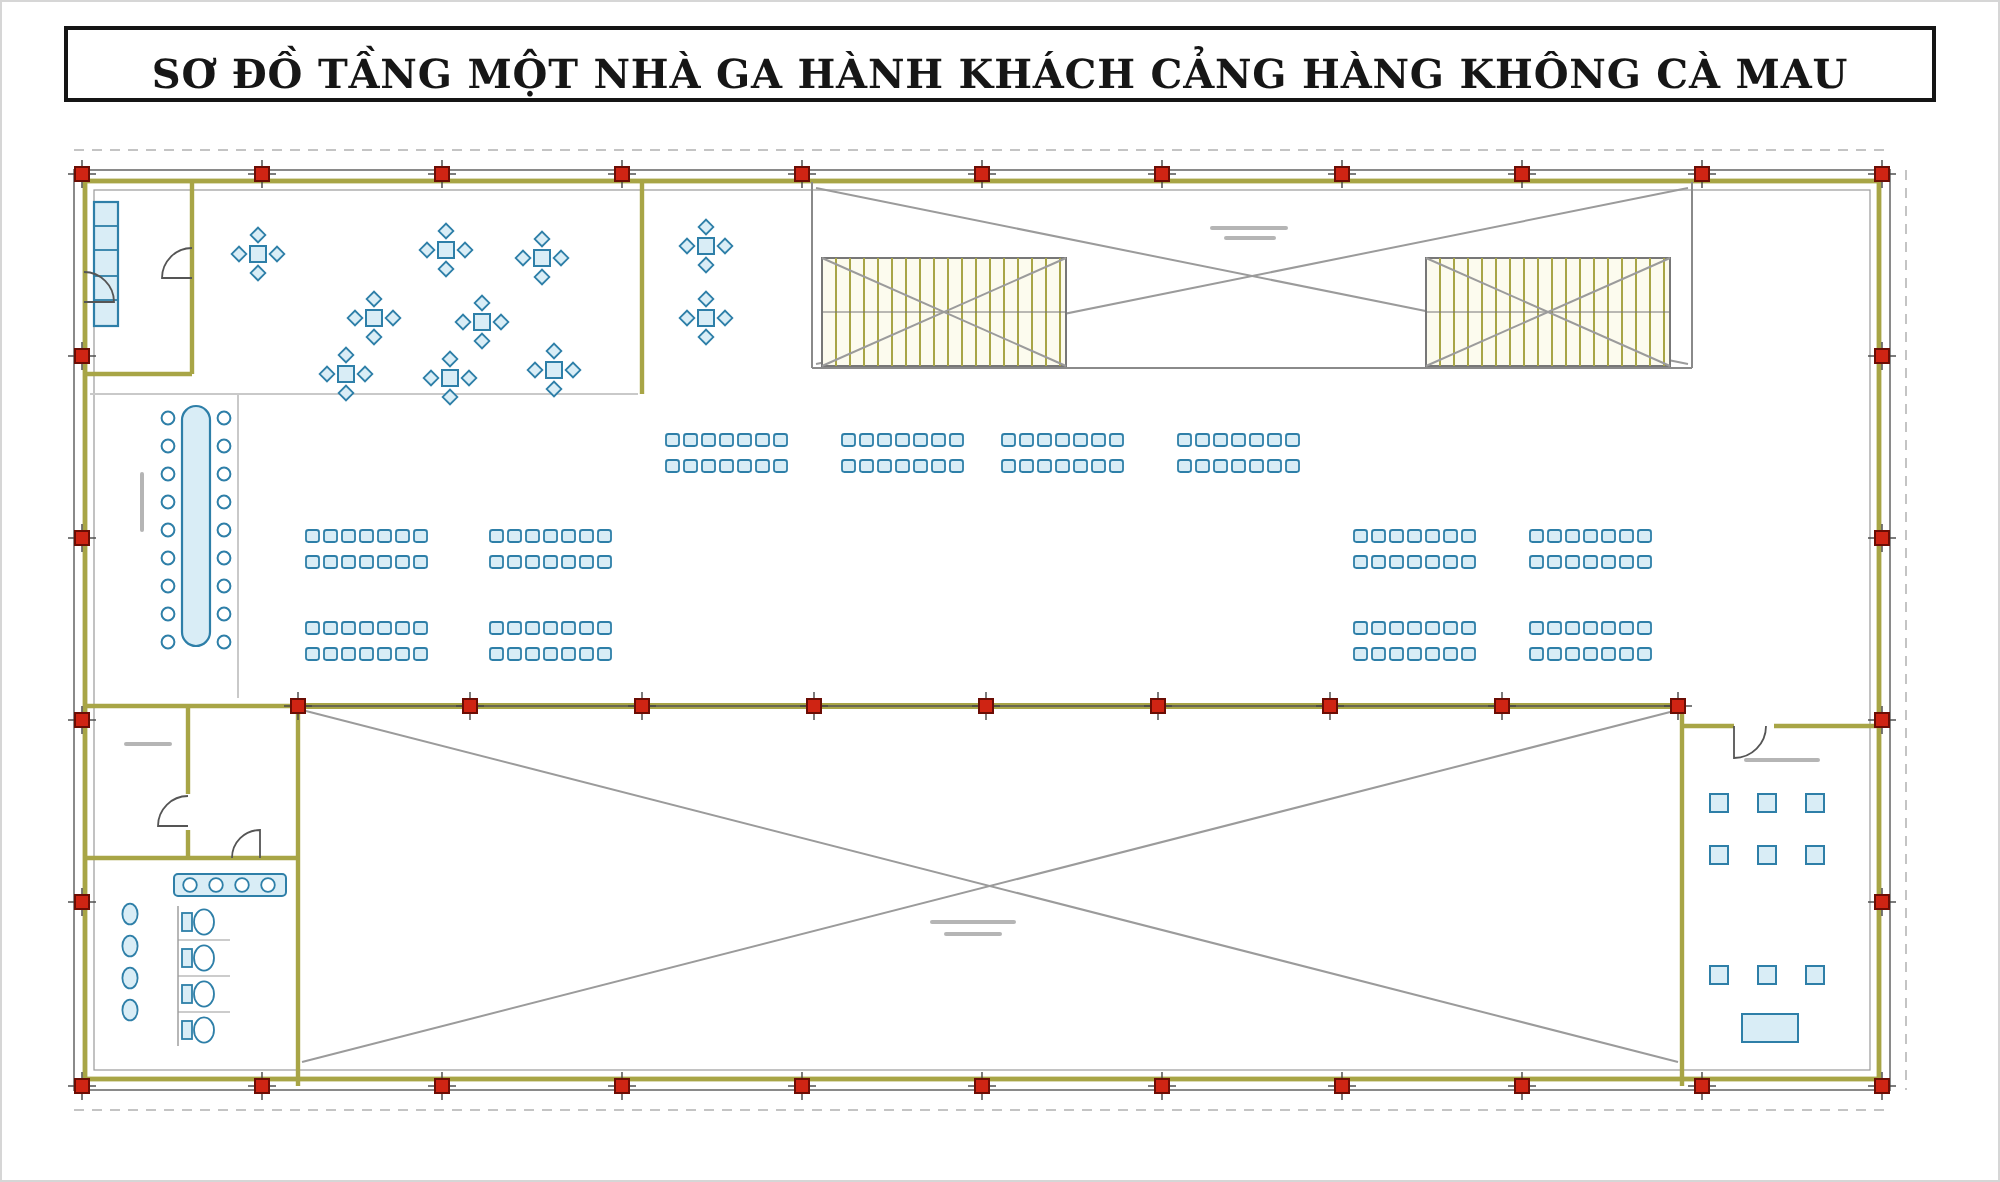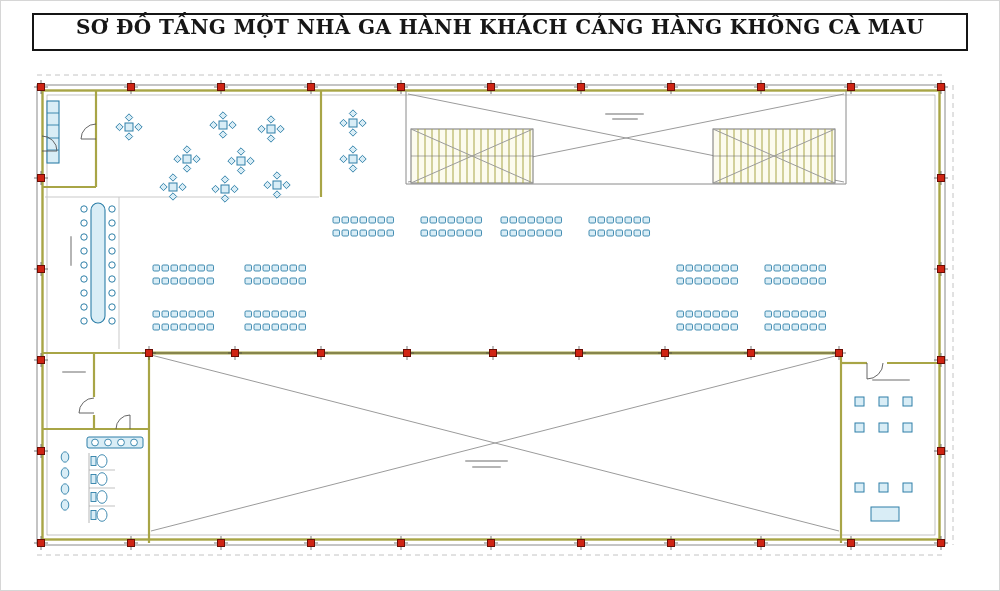--- a/index.html
+++ b/index.html
@@ -11,21 +11,21 @@
   }
   html,body{margin:0;padding:0;background:#ffffff;}
   .page{
     position:relative;width:1000px;height:591px;background:#ffffff;
     border:1px solid #d6d6d6;box-sizing:border-box;overflow:hidden;
     font-family:"DejaVu Serif","Liberation Serif",serif;
   }
   .title-box{
     position:absolute;left:31px;top:12px;width:936px;height:38px;
     border:2px solid #151515;box-sizing:border-box;
-    display:flex;align-items:flex-start;justify-content:center;
+    display:flex;align-items:flex-end;justify-content:center;
     background:#ffffff;z-index:2;
   }
   .title-box span{
     font-weight:bold;font-size:20px;letter-spacing:0.4px;color:#161616;
     white-space:nowrap;
   }
   svg{position:absolute;left:0;top:0;}
   .dash{stroke:#c4c4c4;stroke-width:1;stroke-dasharray:5 4;fill:none;}
   .thin{stroke:#8a8a8a;stroke-width:1;fill:none;}
   .thin-light{stroke:#c9c9c9;stroke-width:1;fill:none;}

